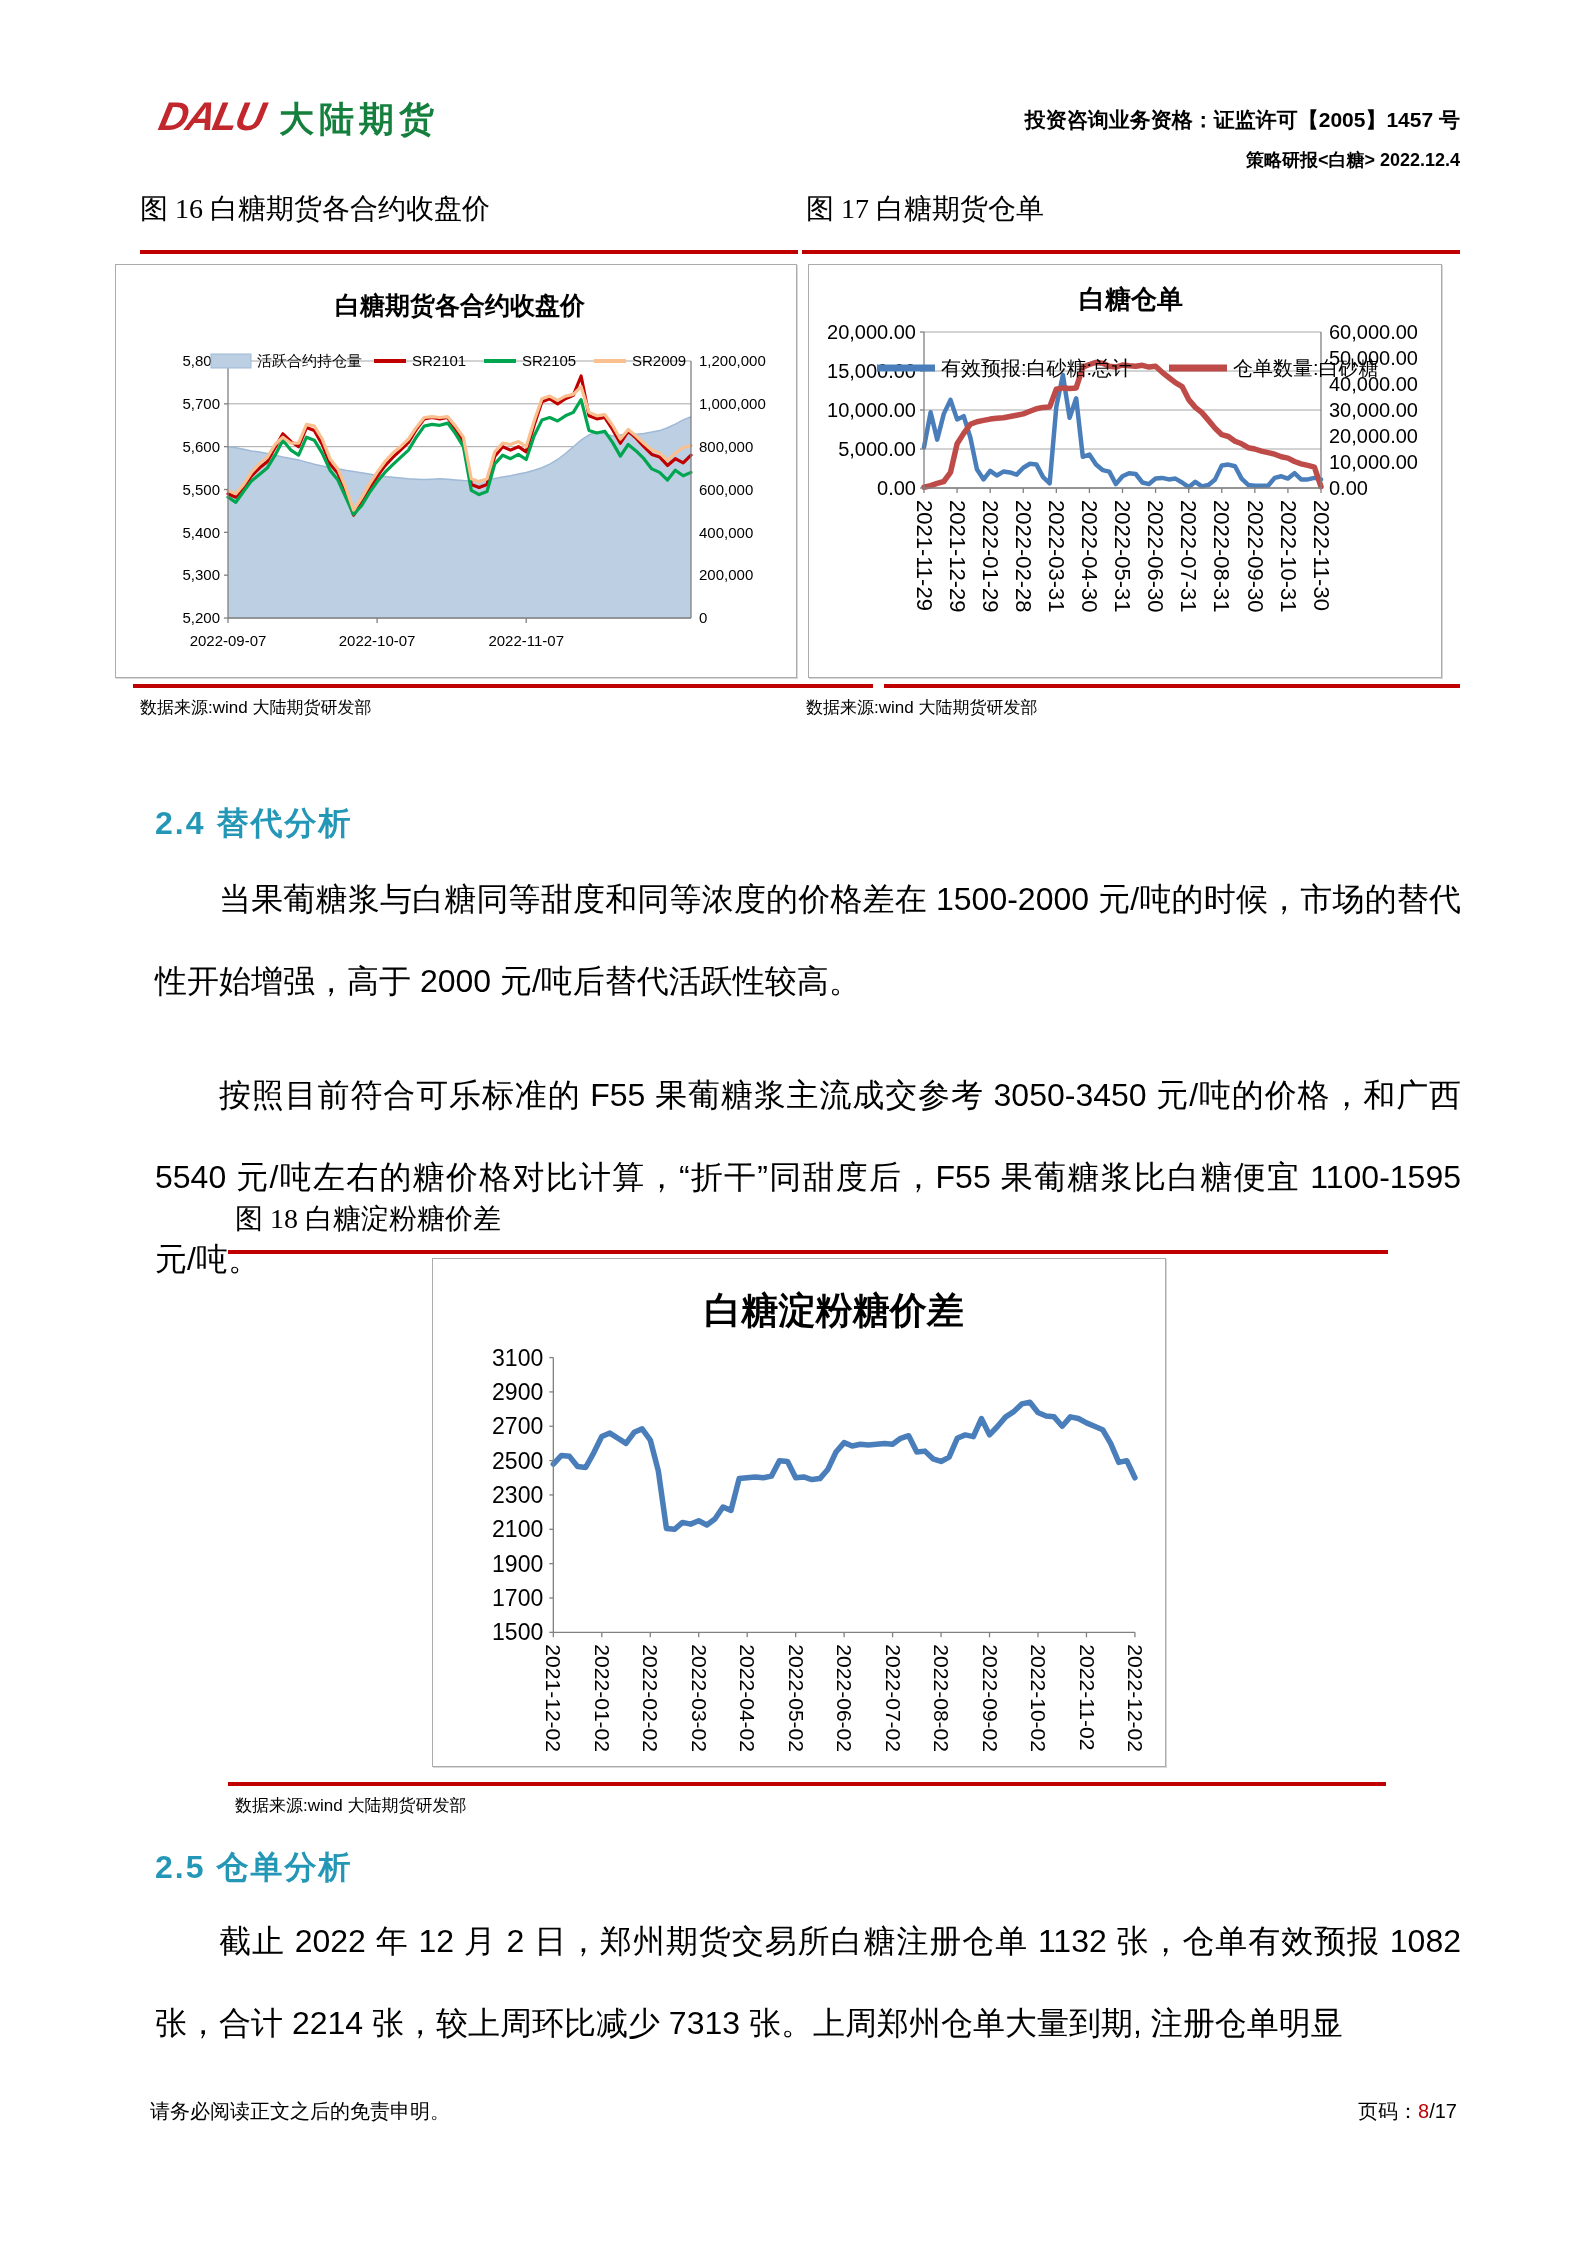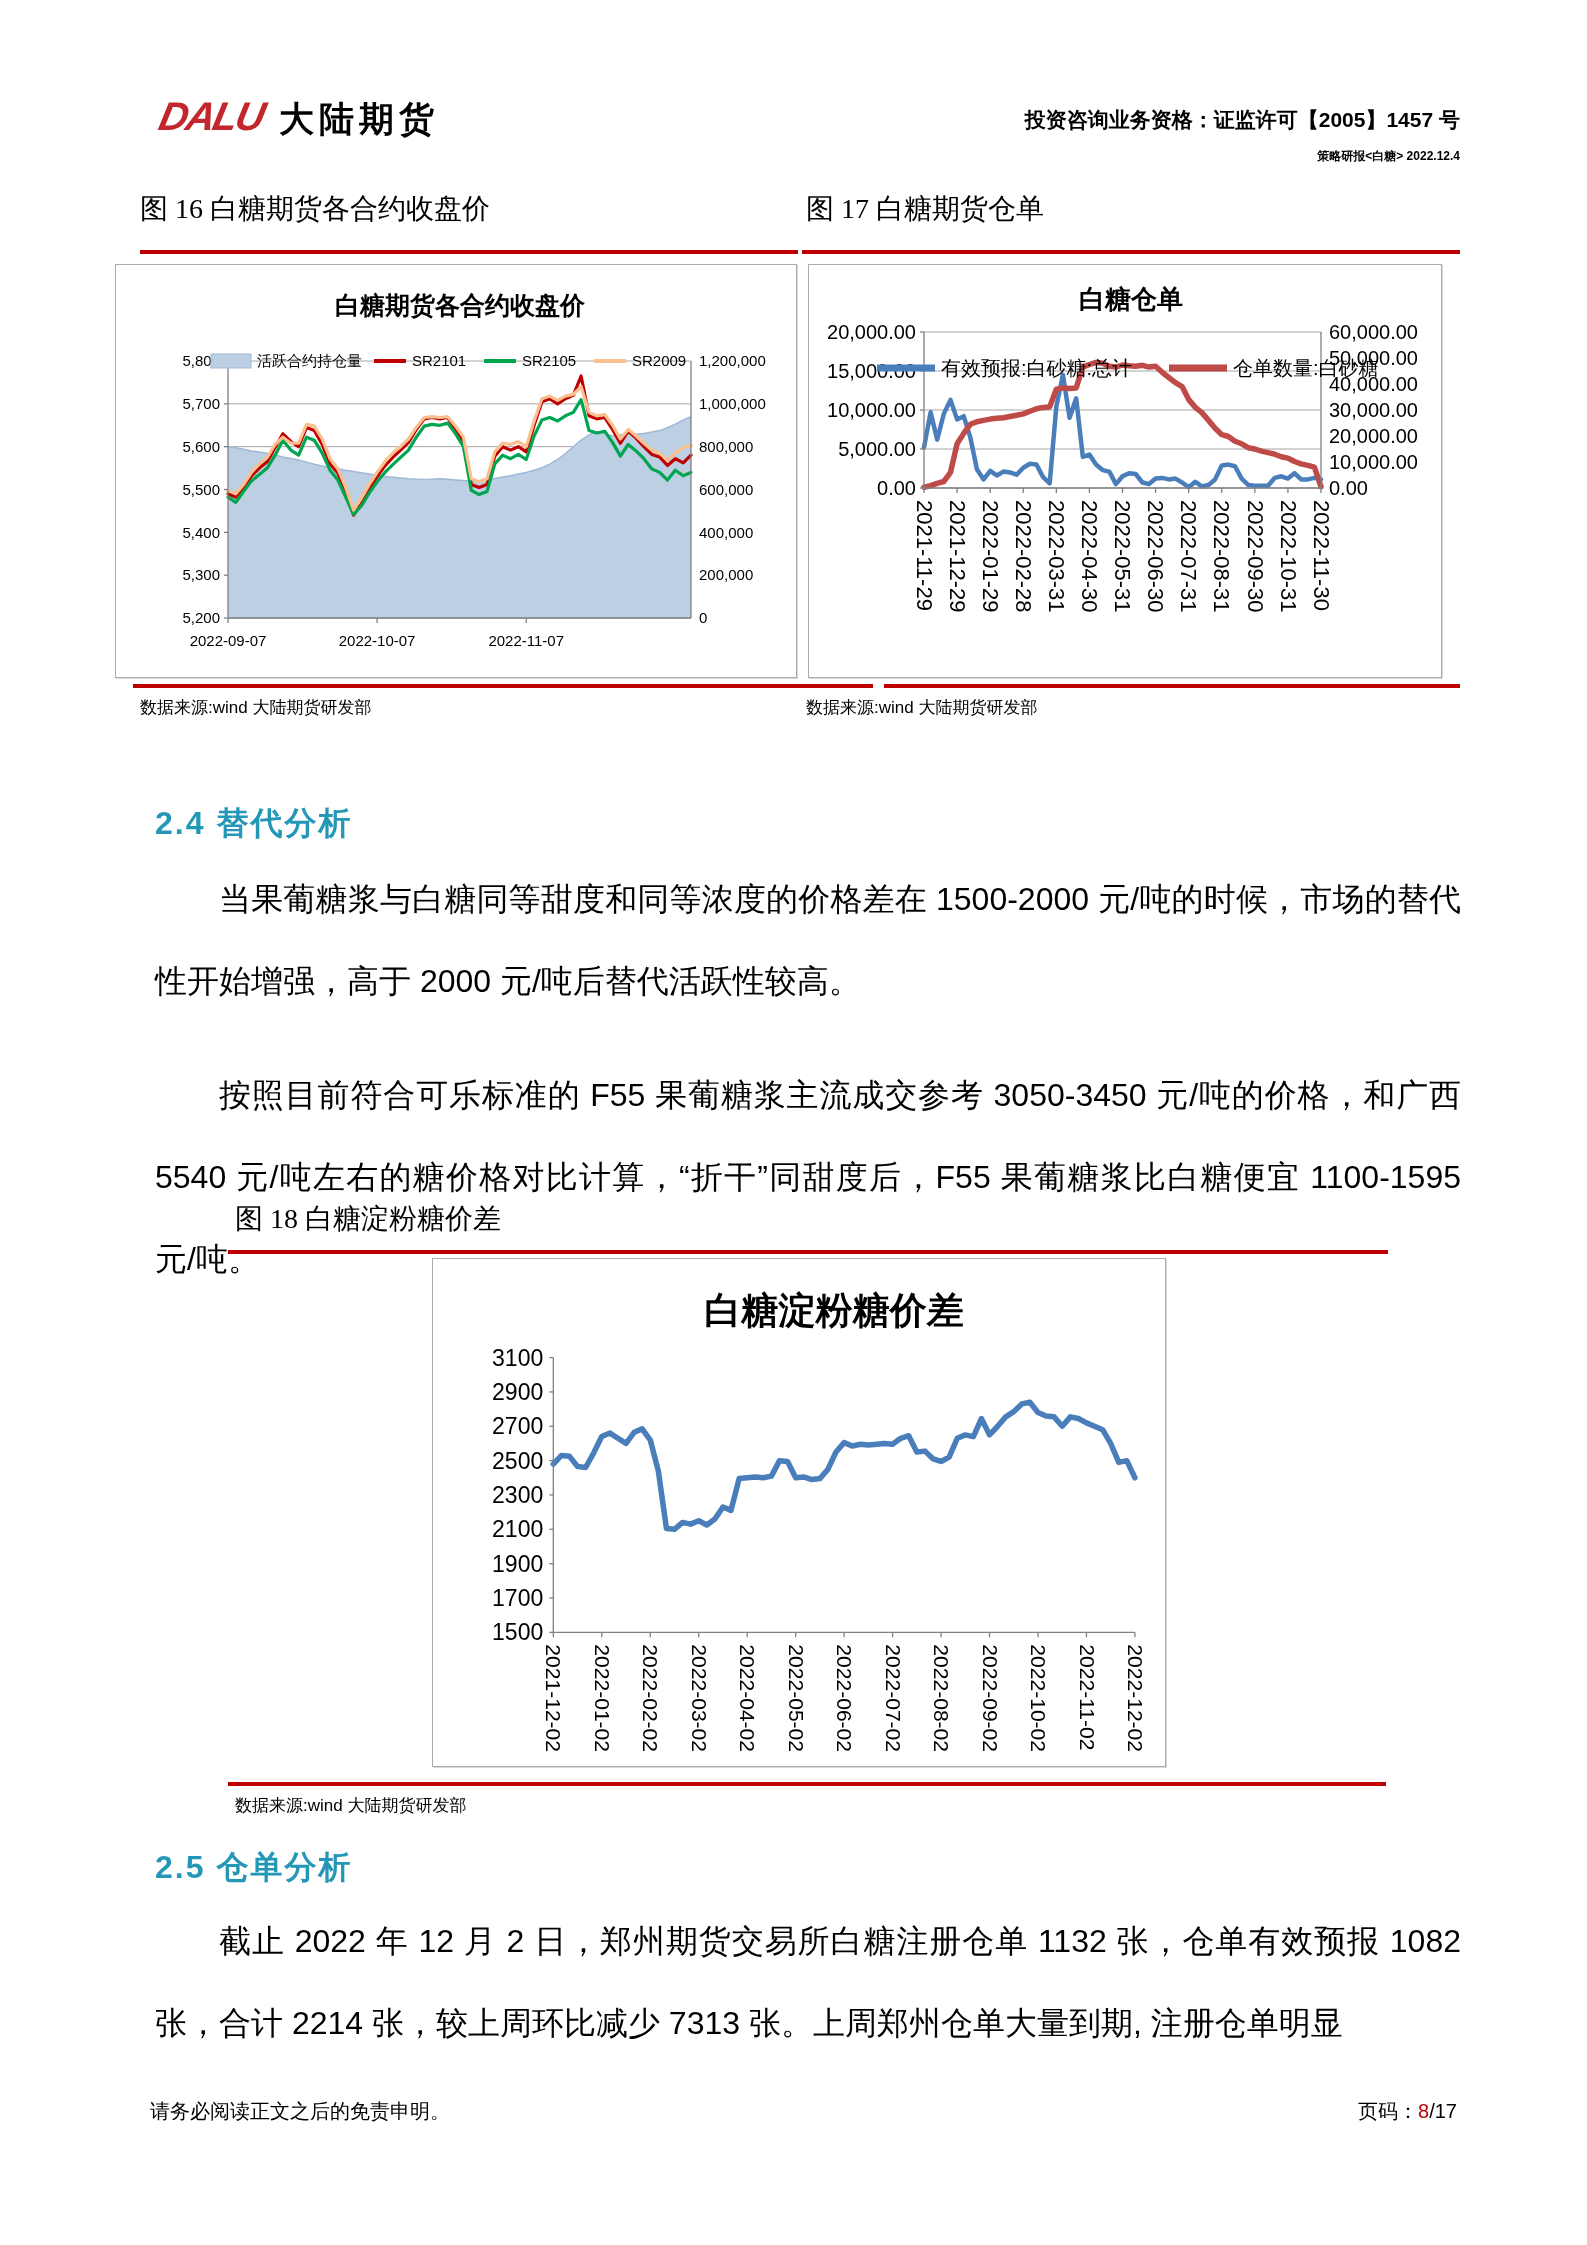--- a/index.html
+++ b/index.html
@@ -4,24 +4,24 @@
 <style>
   html,body{margin:0;padding:0;background:#fff;}
   .page{position:relative;width:1587px;height:2245px;background:#ffffff;
         font-family:"Liberation Sans",sans-serif;color:#000;overflow:hidden;}
   .abs{position:absolute;}
   
   .logo{left:160px;top:96px;display:flex;align-items:flex-end;}
   .logo-en{display:inline-block;font-style:italic;font-weight:900;font-size:40px;line-height:1;
            color:#C1272D;transform:skewX(-12deg);letter-spacing:-2px;margin-right:16px;
            font-family:"Liberation Sans",sans-serif;}
-  .logo-cn{font-weight:bold;font-size:35px;line-height:1;color:#000000;letter-spacing:5px;}
+  .logo-cn{font-weight:bold;font-size:35px;line-height:1;color:#15803d;letter-spacing:5px;}
   .hdr{right:127px;top:106px;text-align:right;}
   .hdr-l1{font-size:21px;font-weight:bold;}
-  .hdr-l2{font-size:12px;font-weight:600;margin-top:14px;}
+  .hdr-l2{font-size:18px;font-weight:600;margin-top:14px;}
   
   .figtitle{font-family:"Liberation Serif",serif;font-size:28px;}
   .redline{background:#C00000;height:4px;}
   .frame{background:#fff;border:1px solid #ABABAB;box-shadow:1px 1px 0 #D9D9D9;}
   .frame svg{display:block;width:100%;height:100%;}
   .source{font-size:17px;}
   
   .sechead{font-size:32px;font-weight:bold;color:#2497B7;letter-spacing:2px;}
   .para{width:1306px;font-size:32px;line-height:82px;text-align:justify;text-indent:64px;}
   

